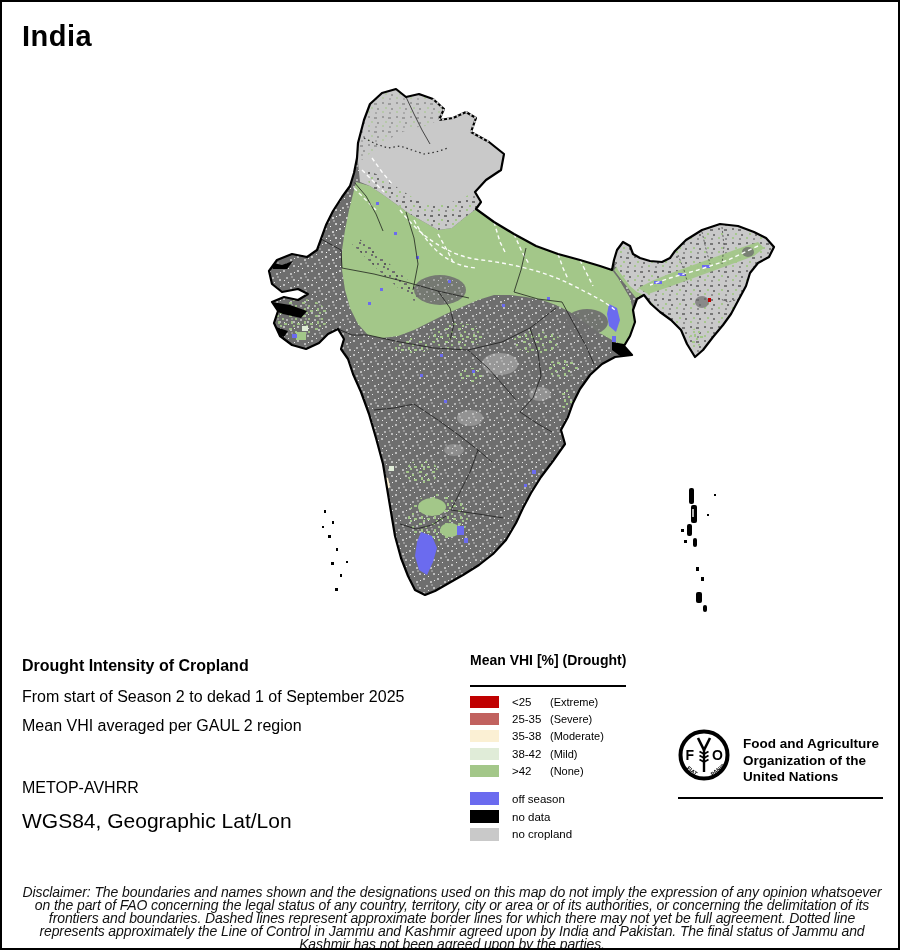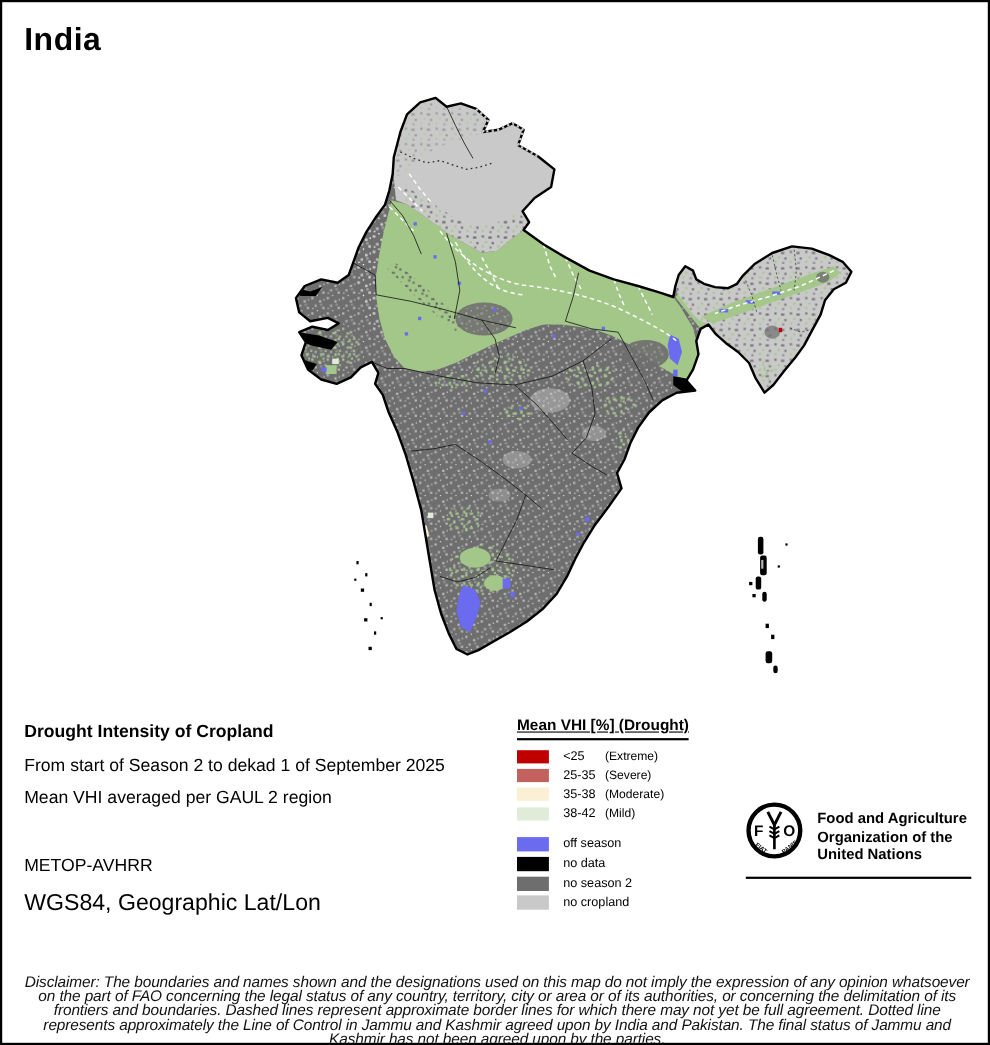--- a/index.html
+++ b/index.html
@@ -29,21 +29,21 @@
   .st-loc{stroke:#2b2b2b;stroke-width:1.2;fill:none;stroke-dasharray:1.5 3;}
   .st-claim{stroke:#c9c9c9;stroke-width:2.2;fill:none;stroke-dasharray:2 3;}
   
   .info-heading{left:20px;top:655px;font-size:16px;font-weight:bold;}
   .info-period{left:20px;top:686px;font-size:16px;}
   .info-aggregation{left:20px;top:715px;font-size:16px;}
   .info-sensor{left:20px;top:777px;font-size:16px;}
   .info-projection{left:20px;top:807px;font-size:21px;}
   
   .legend{left:468px;top:649px;width:200px;}
-  .legend-title{font-size:14px;font-weight:bold;border-bottom:2px solid #000;display:inline-block;padding-bottom:4px;text-decoration:underline;}
+  .legend-title{font-size:14px;font-weight:bold;border-bottom:2px solid #000;display:inline-block;padding-bottom:17px;}
   .legend-rows{margin-top:6px;}
   .legend-row{display:flex;align-items:center;height:17.4px;}
   .legend-row .swatch{width:29px;height:12px;margin-right:13px;flex:none;}
   .legend-row .val{font-size:11.5px;width:38px;flex:none;}
   .legend-row .sev{font-size:11px;text-align:center;}
   .legend-rows.group2{margin-top:10px;}
   .legend-rows.group2 .legend-row{height:17.8px;text-align:right;}
   .legend-rows.group2 .swatch{height:13px;}
   .legend-row .lab{font-size:11.5px;}
   
@@ -292,33 +292,34 @@
       <div class="legend-row">
         <span class="swatch" style="background-color: rgb(251, 240, 212);"></span>
         <span class="val">35-38</span>
         <span class="sev">(Moderate)</span>
       </div>
       <div class="legend-row">
         <span class="swatch" style="background-color: rgb(224, 236, 216);"></span>
         <span class="val">38-42</span>
         <span class="sev">(Mild)</span>
       </div>
+      <div class="legend-row">
+        <span class="swatch" style="background-color: rgb(163, 199, 137);"></span>
+        <span class="val">&gt;42</span>
+        <span class="sev">(None)</span>
+      </div>
     </div>
     <div class="legend-rows group2">
       <div class="legend-row">
         <span class="swatch" style="background-color: rgb(107, 107, 239);"></span>
         <span class="lab">off season</span>
       </div>
       <div class="legend-row">
         <span class="swatch" style="background-color: rgb(0, 0, 0);"></span>
         <span class="lab">no data</span>
-      </div>
-      <div class="legend-row">
-        <span class="swatch" style="background-color: rgb(110, 110, 110);"></span>
-        <span class="lab">no season 2</span>
       </div>
       <div class="legend-row">
         <span class="swatch" style="background-color: rgb(201, 201, 201);"></span>
         <span class="lab">no cropland</span>
       </div>
     </div>
   </div>
 
   <div class="abs fao-logo">
     <svg viewBox="0 0 52 52">

